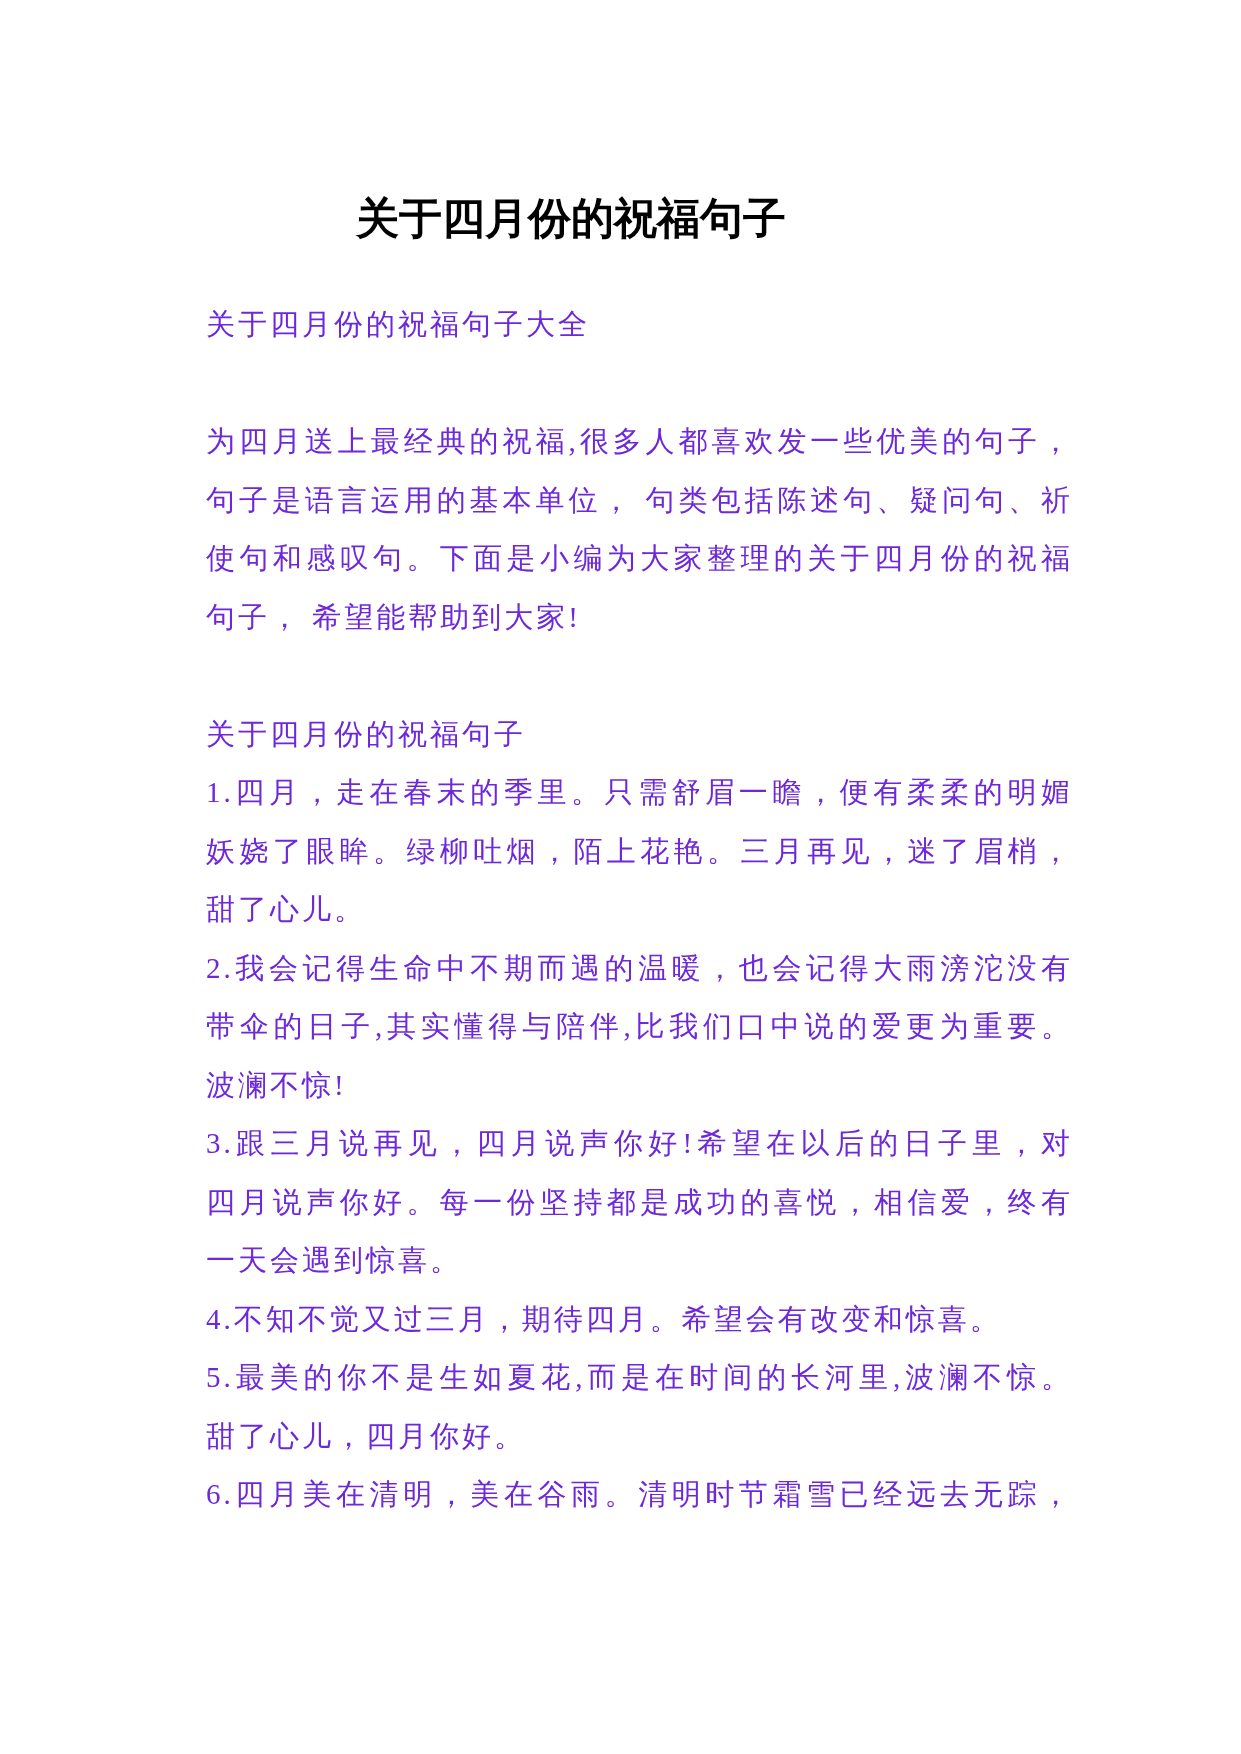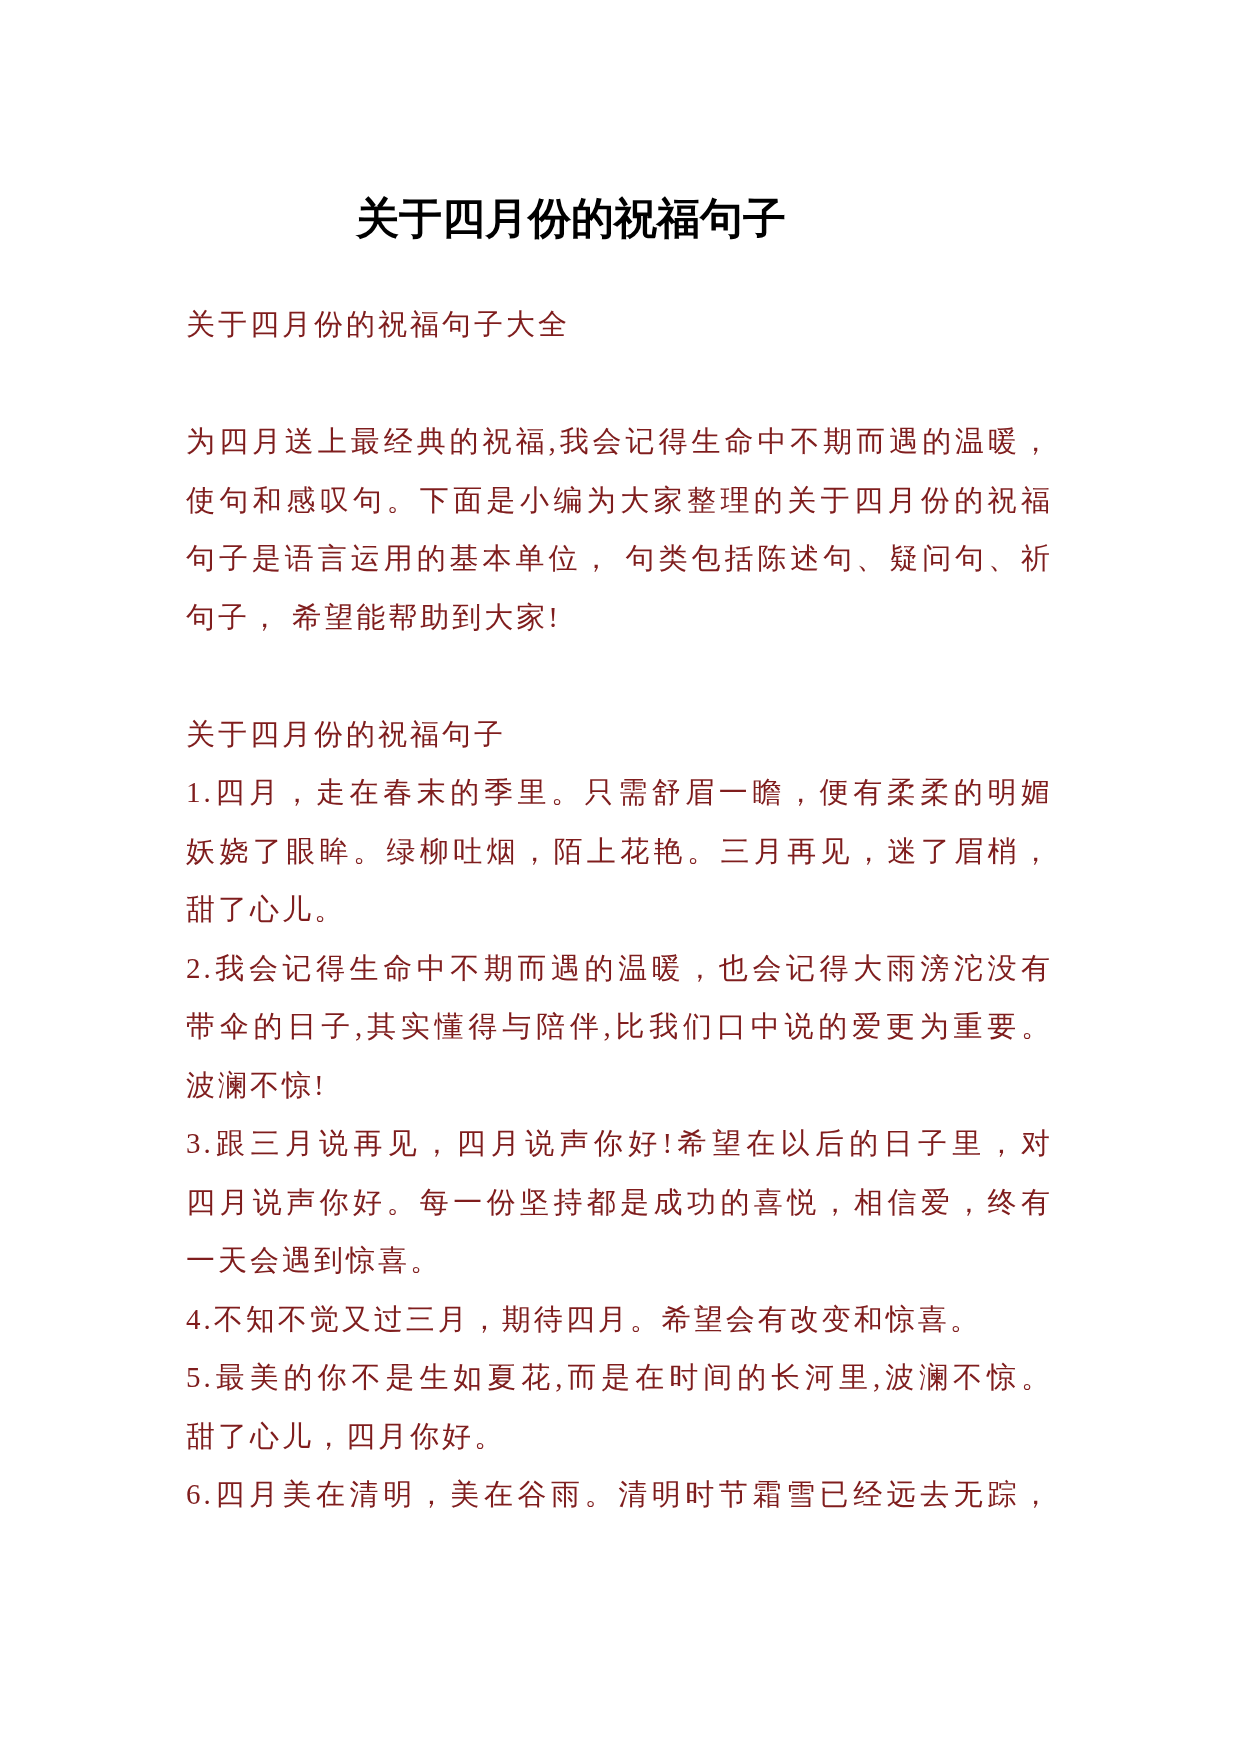--- a/index.html
+++ b/index.html
@@ -55,26 +55,26 @@
   }
   .line.empty {
     
   }
 </style>
 </head>
 <body>
 
 <div class="page" style="background: rgb(255, 255, 255);">
   <h1 class="doc-title" style="color: rgb(0, 0, 0);">关于四月份的祝福句子</h1>
-  <div class="doc-body" id="doc-body" style="color: #7f1d1d;">
+  <div class="doc-body" id="doc-body" style="color: #6d28d9; margin-left: 20px;">
       <div class="line">关于四月份的祝福句子大全</div>
       <div class="line empty"></div>
-      <div class="line j">为四月送上最经典的祝福,我会记得生命中不期而遇的温暖，</div>
+      <div class="line j">为四月送上最经典的祝福,很多人都喜欢发一些优美的句子，</div>
+      <div class="line j">句子是语言运用的基本单位， 句类包括陈述句、疑问句、祈</div>
       <div class="line j">使句和感叹句。下面是小编为大家整理的关于四月份的祝福</div>
-      <div class="line j">句子是语言运用的基本单位， 句类包括陈述句、疑问句、祈</div>
       <div class="line">句子， 希望能帮助到大家!</div>
       <div class="line empty"></div>
       <div class="line">关于四月份的祝福句子</div>
       <div class="line j">1.四月，走在春末的季里。只需舒眉一瞻，便有柔柔的明媚</div>
       <div class="line j">妖娆了眼眸。绿柳吐烟，陌上花艳。三月再见，迷了眉梢，</div>
       <div class="line">甜了心儿。</div>
       <div class="line j">2.我会记得生命中不期而遇的温暖，也会记得大雨滂沱没有</div>
       <div class="line j">带伞的日子,其实懂得与陪伴,比我们口中说的爱更为重要。</div>
       <div class="line">波澜不惊!</div>
       <div class="line j">3.跟三月说再见，四月说声你好!希望在以后的日子里，对</div>

